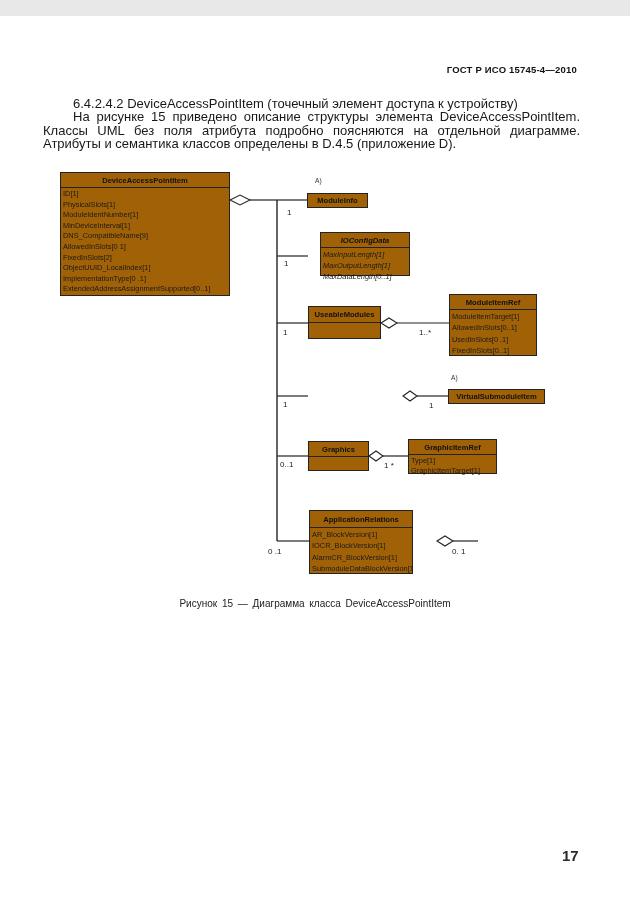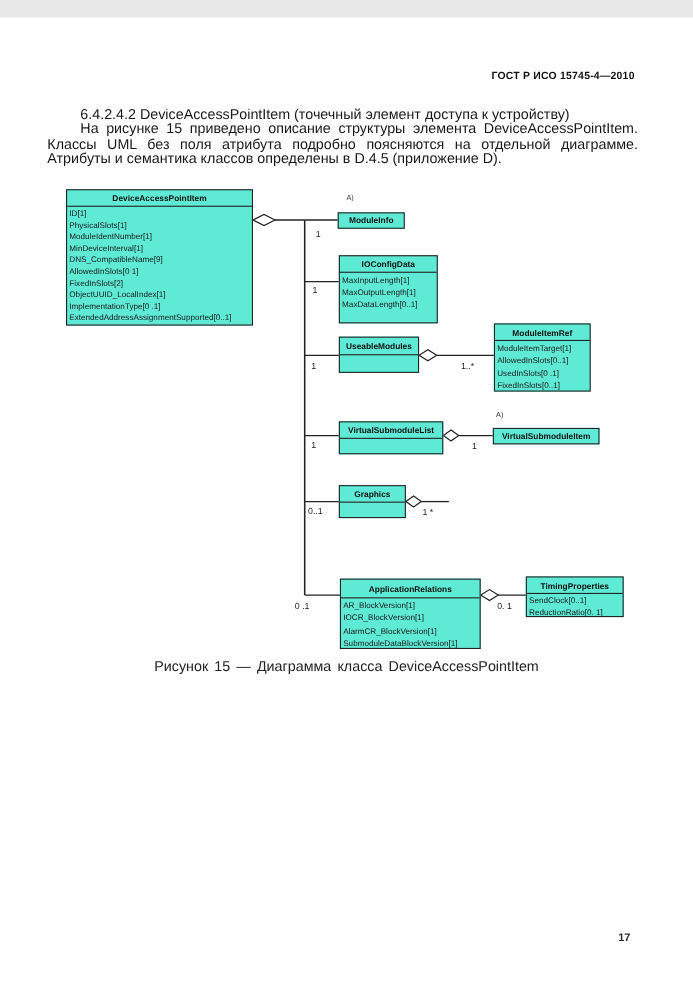--- a/index.html
+++ b/index.html
@@ -18,33 +18,33 @@
     letter-spacing:.2px;
   }
   .text-block{
     position:absolute;left:43px;top:81px;width:537px;
     font-size:13px;line-height:13.3px;color:#181818;
   }
   .text-block .heading{text-indent:30px;}
   .text-block .body-par{text-indent:30px;text-align:justify;margin:0;}
   .figure-caption{
     position:absolute;left:0;top:582px;width:630px;
-    text-align:center;font-size:13px;color:#222;word-spacing:2px;
+    text-align:center;font-size:10px;color:#222;word-spacing:2px;
   }
   .page-number{
     position:absolute;left:562px;top:831px;
-    font-size:10px;font-weight:600;color:#2a2a2a;
+    font-size:15px;font-weight:600;color:#2a2a2a;
   }
   
   .diagram{position:absolute;left:0;top:0;width:630px;height:630px;}
   .connectors{position:absolute;left:0;top:0;}
   .uml-box{
     position:absolute;
     border:1px solid #232323;
-    background:#5eead4;
+    background:#a16207;
     box-sizing:border-box;
   }
   .uml-title{
     font-size:7.6px;font-weight:bold;text-align:center;
     color:#111;white-space:nowrap;overflow:hidden;
     display:flex;align-items:center;justify-content:center;
   }
   .with-body .uml-title{border-bottom:1px solid #232323;}
   .uml-attrs{padding:1px 0 0 2px;}
   .uml-attrs div{
@@ -107,21 +107,21 @@
         <div>ObjectUUID_LocalIndex[1]</div>
         <div>ImplementationType[0 .1]</div>
         <div>ExtendedAddressAssignmentSupported[0..1]</div>
       </div>
     </div>
 
     <div class="uml-box" style="left:307px;top:177px;width:61px;height:15px;">
       <div class="uml-title" style="height:13px;">ModuleInfo</div>
     </div>
 
-    <div class="uml-box with-body" style="left:308px;top:216px;width:90px;height:62px;">
+    <div class="uml-box with-body" style="left:320px;top:216px;width:90px;height:44px;font-style:italic;">
       <div class="uml-title" style="height:14px;">IOConfigData</div>
       <div class="uml-attrs" style="line-height:11px;">
         <div>MaxInputLength[1]</div>
         <div>MaxOutputLength[1]</div>
         <div>MaxDataLength[0..1]</div>
       </div>
     </div>
 
     <div class="uml-box with-body" style="left:308px;top:290px;width:73px;height:33px;">
       <div class="uml-title" style="height:15px;">UseableModules</div>
@@ -131,52 +131,48 @@
     <div class="uml-box with-body" style="left:449px;top:278px;width:88px;height:62px;">
       <div class="uml-title" style="height:14px;text-align:center;">ModuleItemRef</div>
       <div class="uml-attrs" style="line-height:11.3px;">
         <div>ModuleItemTarget[1]</div>
         <div>AllowedInSlots[0..1]</div>
         <div>UsedInSlots[0 .1]</div>
         <div>FixedInSlots[0..1]</div>
       </div>
     </div>
 
-    <div class="uml-box with-body" style="left:308px;top:367px;width:95px;height:30px;">
-      <div class="uml-title" style="height:14px;">VirtualSubmoduleList</div>
-      <div class="uml-attrs"></div>
-    </div>
 
     <div class="uml-box" style="left:448px;top:373px;width:97px;height:15px;">
       <div class="uml-title" style="height:13px;">VirtualSubmoduleItem</div>
     </div>
 
     <div class="uml-box with-body" style="left:308px;top:425px;width:61px;height:30px;">
       <div class="uml-title" style="height:14px;">Graphics</div>
       <div class="uml-attrs"></div>
     </div>
 
+    <div class="uml-box with-body" style="left:408px;top:423px;width:89px;height:35px;">
+      <div class="uml-title" style="height:14px;">GraphicItemRef</div>
+      <div class="uml-attrs" style="line-height:9.5px;">
+        <div>Type[1]</div>
+        <div>GraphicItemTarget[1]</div>
+      </div>
+    </div>
 
-    <div class="uml-box with-body" style="left:309px;top:510px;width:128px;height:64px;">
+    <div class="uml-box with-body" style="left:309px;top:494px;width:104px;height:64px;">
       <div class="uml-title" style="height:16px;">ApplicationRelations</div>
       <div class="uml-attrs" style="line-height:11.3px;">
         <div>AR_BlockVersion[1]</div>
         <div>IOCR_BlockVersion[1]</div>
         <div>AlarmCR_BlockVersion[1]</div>
         <div>SubmoduleDataBlockVersion[1]</div>
       </div>
     </div>
 
-    <div class="uml-box with-body" style="left:478px;top:508px;width:89px;height:37px;">
-      <div class="uml-title" style="height:14px;">TimingProperties</div>
-      <div class="uml-attrs" style="line-height:10.5px;">
-        <div>SendClock[0..1]</div>
-        <div>ReductionRatio[0. 1]</div>
-      </div>
-    </div>
 
     <div class="footnote" style="left:315px;top:161px;">А)</div>
     <div class="footnote" style="left:451px;top:358px;">А)</div>
 
     <div class="mult" style="left:287px;top:192px;">1</div>
     <div class="mult" style="left:284px;top:243px;">1</div>
     <div class="mult" style="left:283px;top:312px;">1</div>
     <div class="mult" style="left:419px;top:312px;">1..*</div>
     <div class="mult" style="left:283px;top:384px;">1</div>
     <div class="mult" style="left:429px;top:385px;">1</div>

